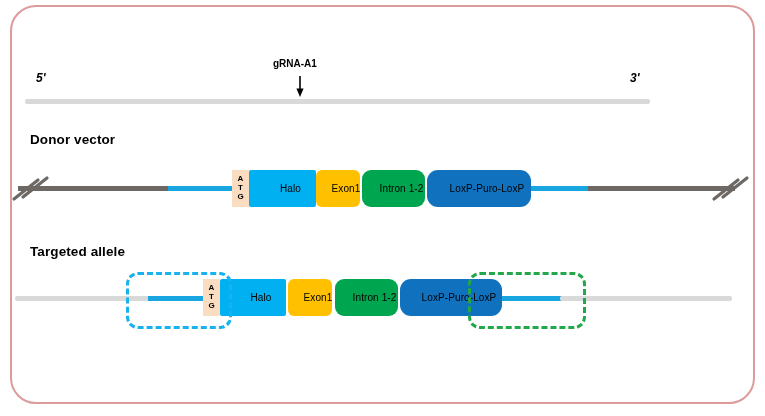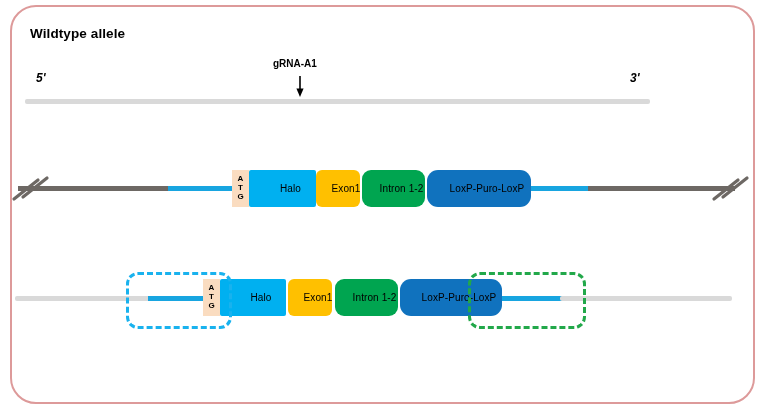--- a/index.html
+++ b/index.html
@@ -117,30 +117,30 @@
     overflow: visible;
   }
 </style>
 </head>
 <body>
 
 <div id="canvas">
 
   <div id="pink-frame"></div>
 
-  <div class="section-title" style="left:30px; top:26px;">Wildtype allele</div>
 
   <div class="prime-label" style="left:36px; top:71px;">5'</div>
 
   <div class="prime-label" style="left:630px; top:71px;">3'</div>
 
   <div id="grna-label" style="left:273px; top:58px;">gRNA-A1</div>
 
   <div class="genomic-line" style="left:25px; top:99px; width:625px;"></div>
 
+  <div class="section-title" style="left:30px; top:132px;">Donor vector</div>
 
   <div class="vector-line" style="left:18px; top:186px; width:152px;"></div>
   <div class="homology-line" style="left:168px; top:186px; width:66px;"></div>
 
   <div class="atg-box" style="left:232px; top:170px; width:17px; height:37px;">
     <span>A</span>
     <span>T</span>
     <span>G</span>
   </div>
 
@@ -148,20 +148,21 @@
 
   <div class="gene-box" style="left:316px; top:170px; width:44px; height:37px; background:#ffc000; border-radius:6px;">Exon1</div>
 
   <div class="gene-box" style="left:362px; top:170px; width:63px; height:37px; background:#00a550; border-radius:9px;">Intron 1-2</div>
 
   <div class="gene-box" style="left:427px; top:170px; width:104px; height:37px; background:#1072be; border-radius:11px;">LoxP-Puro-LoxP</div>
 
   <div class="homology-line" style="left:531px; top:186px; width:58px;"></div>
   <div class="vector-line" style="left:588px; top:186px; width:147px;"></div>
 
+  <div class="section-title" style="left:30px; top:244px;">Targeted allele</div>
 
   <div class="genomic-line" style="left:15px; top:296px; width:140px;"></div>
   <div class="homology-line" style="left:148px; top:296px; width:86px;"></div>
 
   <div class="atg-box" style="left:203px; top:279px; width:17px; height:37px;">
     <span>A</span>
     <span>T</span>
     <span>G</span>
   </div>
 

